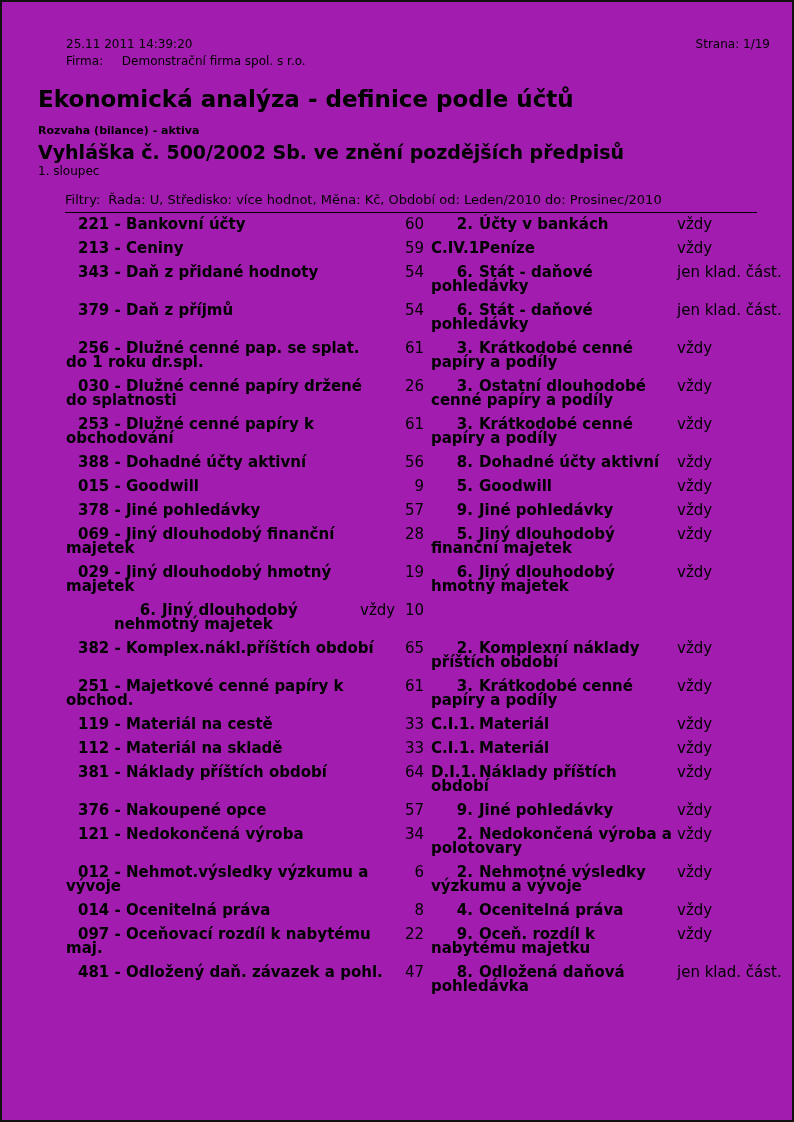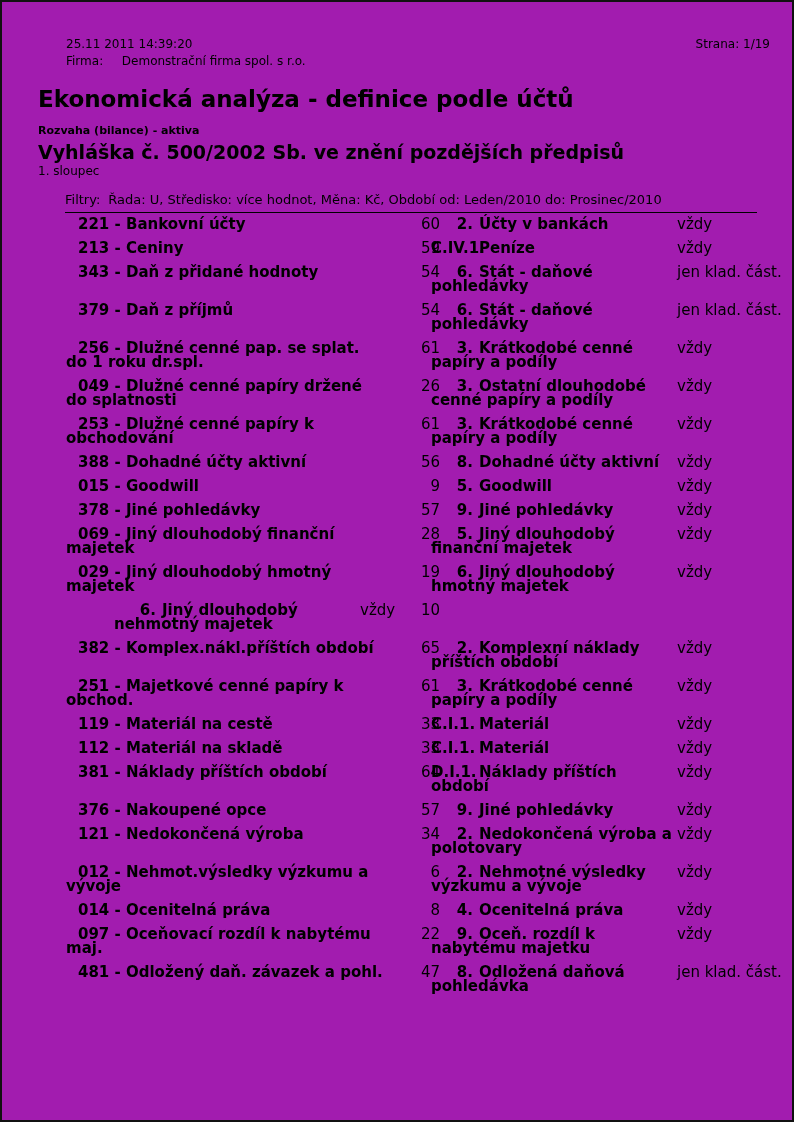--- a/index.html
+++ b/index.html
@@ -33,21 +33,21 @@
     text-align:left; font-size:13px; line-height:17px;
     padding-bottom:4px; border-bottom:1px solid #000;
   }
   .filters .f-lbl { margin-right:8px; }
 
   
   .section-lbl { margin-top:10px; font-size:12px; line-height:15px; font-weight:bold; }
   .rows { margin-top:4px; }
   .row { position:relative; display:flex; margin-bottom:10px; font-size:15px; line-height:14px; }
   .c-name { flex:none; width:317px; font-weight:bold; text-indent:12px; }
-  .c-num  { position:absolute; left:290px; top:0; width:84px; text-align:right; font-weight:normal; }
+  .c-num  { position:absolute; left:274px; top:0; width:84px; text-align:right; font-weight:normal; }
   .c-map  { flex:none; width:246px; margin-left:48px;font-weight:bold; }
   .c-code { display:inline-block; width:42px; text-align:right; margin-right:6px; white-space:nowrap; }
   .c-valid{ flex:1; white-space:nowrap; }
 </style>
 </head>
 <body>
 
 <div class="page">
   <div class="content">
 
@@ -100,21 +100,21 @@
     <div class="c-map"><span class="c-code">6.</span><span>Stát - daňové pohledávky</span></div>
     <div class="c-valid">jen klad. část.</div>
   </div>
         <div class="row">
     <div class="c-name">256 - Dlužné cenné pap. se splat. do 1 roku dr.spl.</div>
     <div class="c-num">61</div>
     <div class="c-map"><span class="c-code">3.</span><span>Krátkodobé cenné papíry a podíly</span></div>
     <div class="c-valid">vždy</div>
   </div>
         <div class="row">
-    <div class="c-name">049 - Dlužné cenné papíry držené do splatnosti</div>
+    <div class="c-name">030 - Dlužné cenné papíry držené do splatnosti</div>
     <div class="c-num">26</div>
     <div class="c-map"><span class="c-code">3.</span><span>Ostatní dlouhodobé cenné papíry a podíly</span></div>
     <div class="c-valid">vždy</div>
   </div>
         <div class="row">
     <div class="c-name">253 - Dlužné cenné papíry k obchodování</div>
     <div class="c-num">61</div>
     <div class="c-map"><span class="c-code">3.</span><span>Krátkodobé cenné papíry a podíly</span></div>
     <div class="c-valid">vždy</div>
   </div>

